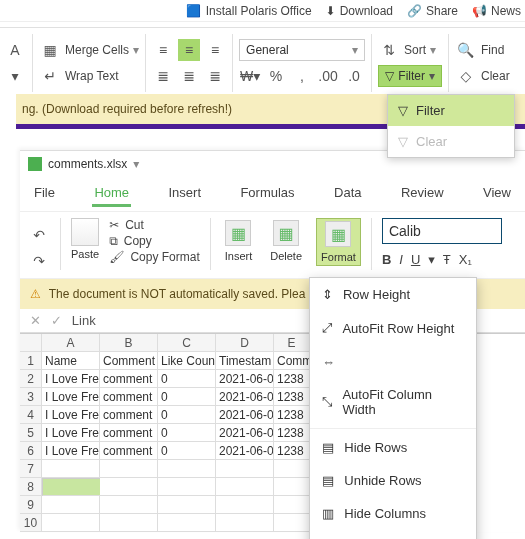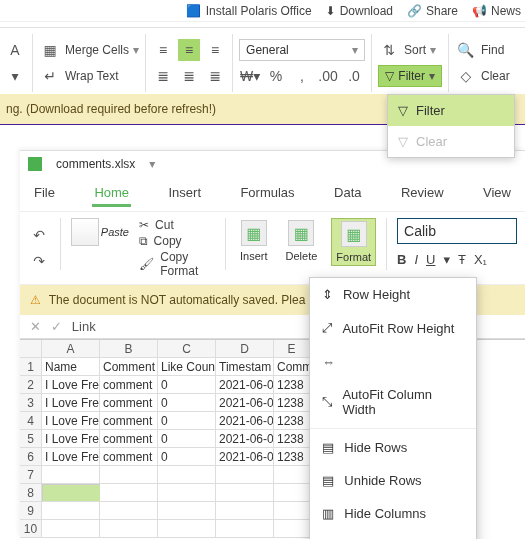--- a/index.html
+++ b/index.html
@@ -13,30 +13,30 @@
 .ibox { width: 22px; height: 22px; display: flex; align-items: center; justify-content: center; border: 1px solid transparent; font-size: 14px; color: #555; }
 .ibox.active { background: #a7d86e; }
 .lbl { font-size: 12px; color: #444; }
 .sel { border: 1px solid #ccc; padding: 3px 6px; font-size: 12px; min-width: 96px; display: flex; justify-content: space-between; align-items: center; }
 .vline { width: 1px; height: 58px; background: #e0e0e0; }
 .filter-btn { display: flex; align-items: center; gap: 4px; background: #a7d86e; border: 1px solid #8bc34a; padding: 3px 6px; font-size: 12px; }
 .filter-dd { position: absolute; top: 94px; left: 387px; width: 128px; background: #fff; border: 1px solid #ccc; box-shadow: 0 2px 8px rgba(0,0,0,0.2); z-index: 50; }
 .filter-dd div { padding: 8px 10px; display: flex; align-items: center; gap: 8px; font-size: 13px; }
 .filter-dd div.on { background: #d0e89a; }
 .filter-dd div.off { color: #bbb; }
-.warn1 { background: #f7eec0; padding: 8px 6px; font-size: 12px; color: #5a4a1a; border-bottom: 1px solid #4c1d95; }
+.warn1 { background: #f7eec0; padding: 8px 6px; font-size: 12px; color: #5a4a1a; border-bottom: 5px solid #4c1d95; margin-left: 16px; }
 .win2 { position: absolute; top: 150px; left: 20px; width: 505px; background: #fff; border-top: 1px solid #ddd; box-shadow: -2px -2px 4px rgba(0,0,0,0.05); }
-.titlebar { display: flex; align-items: center; gap: 14px; padding: 6px 8px; font-size: 12px; color: #333; }
+.titlebar { display: flex; align-items: center; gap: 6px; padding: 6px 8px; font-size: 12px; color: #333; }
 .xls-ic { width: 14px; height: 14px; background: #4caf50; display: inline-block; }
 .menus { display: flex; gap: 18px; padding: 4px 12px; font-size: 13px; color: #444; justify-content: space-between; }
 .menus span { padding: 4px 2px; cursor: pointer; }
 .menus span.active { color: #4caf50; font-weight: normal; border-bottom: 3px solid #66bb6a; }
 .tools2 { display: flex; align-items: flex-start; gap: 10px; padding: 6px 8px; border-top: 1px solid #eee; border-bottom: 1px solid #eee; }
 .undo-group { display:flex; flex-direction:column; gap:4px; padding-top:6px;}
-.paste { display: flex; flex-direction: row; align-items: center; font-size: 11px; gap:2px;font-style:italic;}
+.paste { display: flex; flex-direction: column; align-items: center; font-size: 11px; gap:2px;}
 .paste .ic { width: 28px; height: 28px; border: 1px solid #ccc; background: linear-gradient(#fff,#f0f0f0); }
 .clip-items { display:flex; flex-direction:column; gap:2px; font-size:12px; color:#444;}
 .clip-items div { display:flex; align-items:center; gap:6px;}
 .bigbtn { display: flex; flex-direction: column; align-items: center; font-size: 11px; gap: 4px; padding: 2px 4px; }
 .bigbtn.active { background: #d0e89a; border: 1px solid #a0c060; }
 .bigbtn .ic { width: 26px; height: 26px; background: #eee; border: 1px solid #ccc; display:flex; align-items:center; justify-content:center; font-size:16px; color:#66bb6a;}
 .fontbox { border: 1px solid #0c4a6e; padding: 4px 6px; font-size: 14px; min-width: 120px; }
 .fontfmt { display: flex; gap: 8px; font-size: 13px; color: #444; margin-top: 8px; align-items: center; }
 .fontfmt span { cursor: pointer; }
 .warn2 { background: #f7eec0; padding: 8px 10px; font-size: 12px; color: #5a4a1a; display:flex; align-items:center; gap:8px;}

